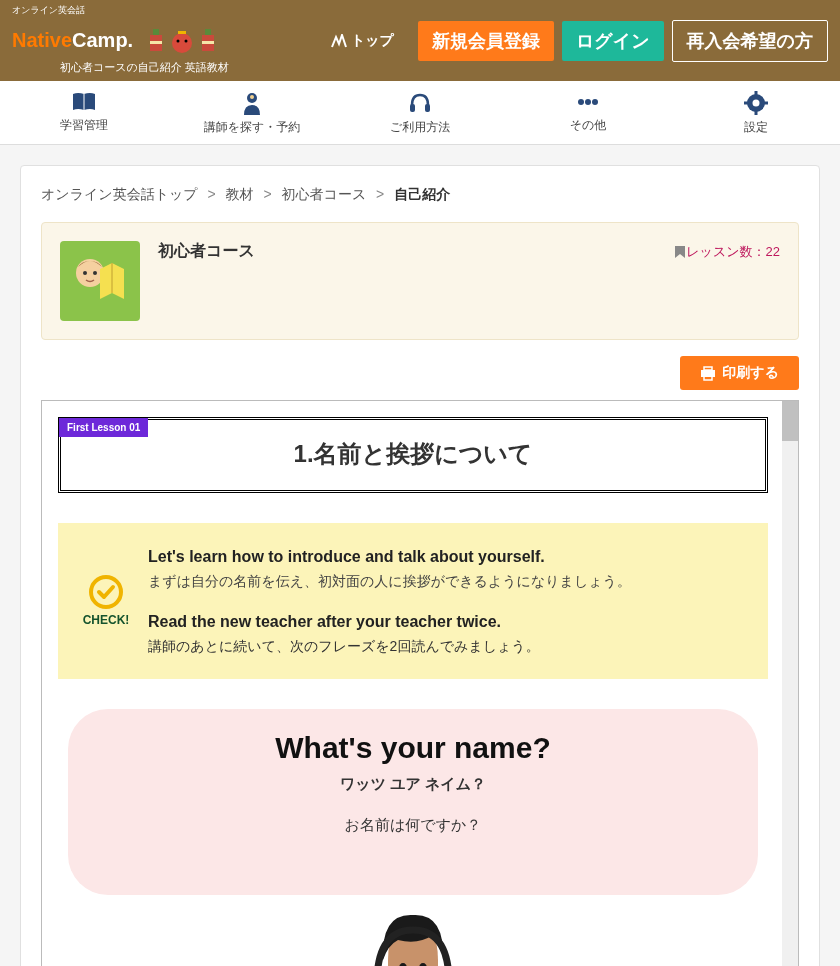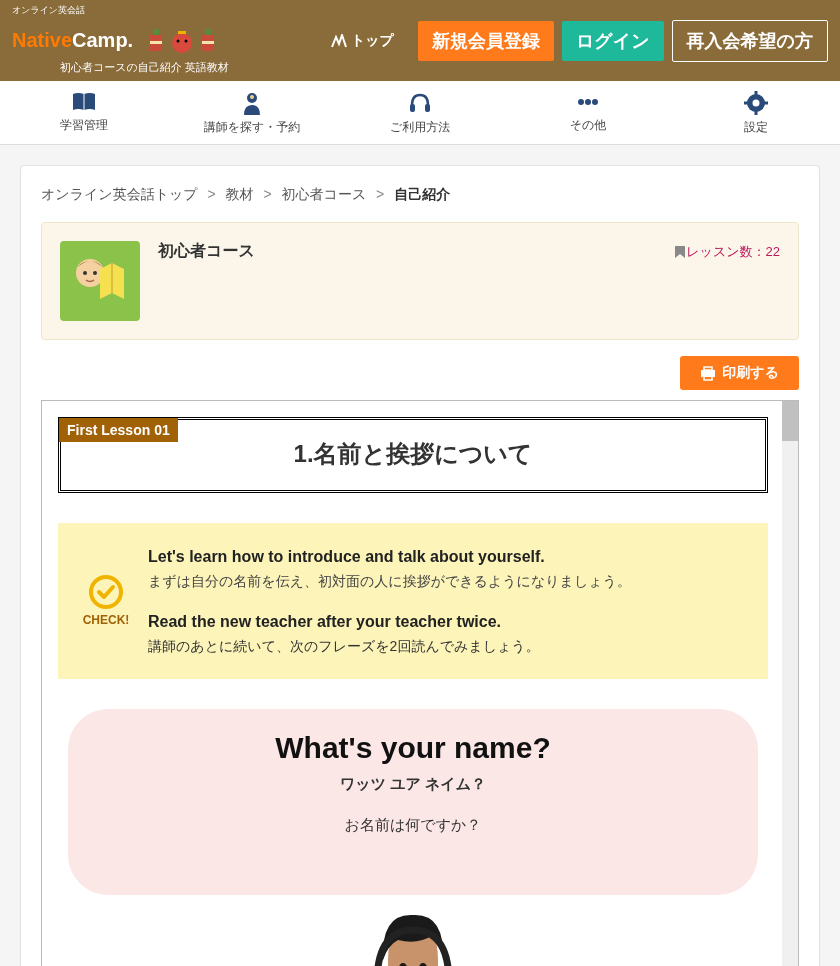--- a/index.html
+++ b/index.html
@@ -44,27 +44,27 @@
   .print-row { display: flex; justify-content: flex-end; margin: 16px 0 10px; }
   .btn-print { background: #ff7a1a; color: #fff; padding: 8px 20px; font-size: 14px; font-weight: bold; border: none; border-radius: 3px; cursor: pointer; display: flex; align-items: center; gap: 6px; }
   
   
   .lesson-wrap { border: 1px solid #bbb; position: relative; overflow: hidden; height: 590px; background: #fff; }
   .lesson-scroll { position: absolute; right: 0; top: 0; width: 16px; height: 100%; background: #f0f0f0; }
   .lesson-scroll-thumb { width: 100%; height: 40px; background: #c0c0c0; border-radius: 0; }
   .lesson-content { padding: 16px 30px 0 16px; }
   
   .lesson-title-box { border: 3px double #000; padding: 18px 10px 20px; position: relative; margin-bottom: 30px; }
-  .lesson-badge { position: absolute; top: -2px; left: -2px; background: #a16207; color: #fff; font-size: 14px; padding: 4px 8px; font-weight: bold; }
+  .lesson-badge { position: absolute; top: -2px; left: -2px; background: #6d28d9; color: #fff; font-size: 10px; padding: 4px 8px; font-weight: bold; }
   .lesson-title { text-align: center; font-size: 24px; font-weight: bold; }
   
   .check-box { background: #fcf4b9; display: flex; padding: 20px 18px; gap: 12px; margin-bottom: 30px; }
   .check-left { width: 60px; text-align: center; display: flex; flex-direction: column; align-items: center; justify-content: center; }
   .check-icon-svg { color: #f0b400; }
-  .check-label { color: #a16207; font-size: 12px; font-weight: bold; margin-top: 4px; }
+  .check-label { color: #14532d; font-size: 12px; font-weight: bold; margin-top: 4px; }
   .check-right { flex: 1; font-size: 14px; line-height: 1.7; }
   .check-right .en { font-weight: bold; font-size: 16px; color: #222; }
   .check-right .jp { color: #444; margin-bottom: 14px; }
   
   .bubble { background: #fce7e7; border-radius: 40px; padding: 22px 20px 60px; margin: 0 10px 8px; position: relative; text-align: center; }
   .bubble::after { content: ""; position: absolute; bottom: -20px; left: 50%; transform: translateX(-50%); border: 20px solid transparent; border-top-color: #fce7e7; }
   .bubble-q { font-size: 30px; font-weight: bold; color: #111; }
   .bubble-kana { font-size: 15px; font-weight: bold; color: #333; margin-top: 10px; }
   .bubble-jp { font-size: 15px; color: #333; margin-top: 22px; }
   

